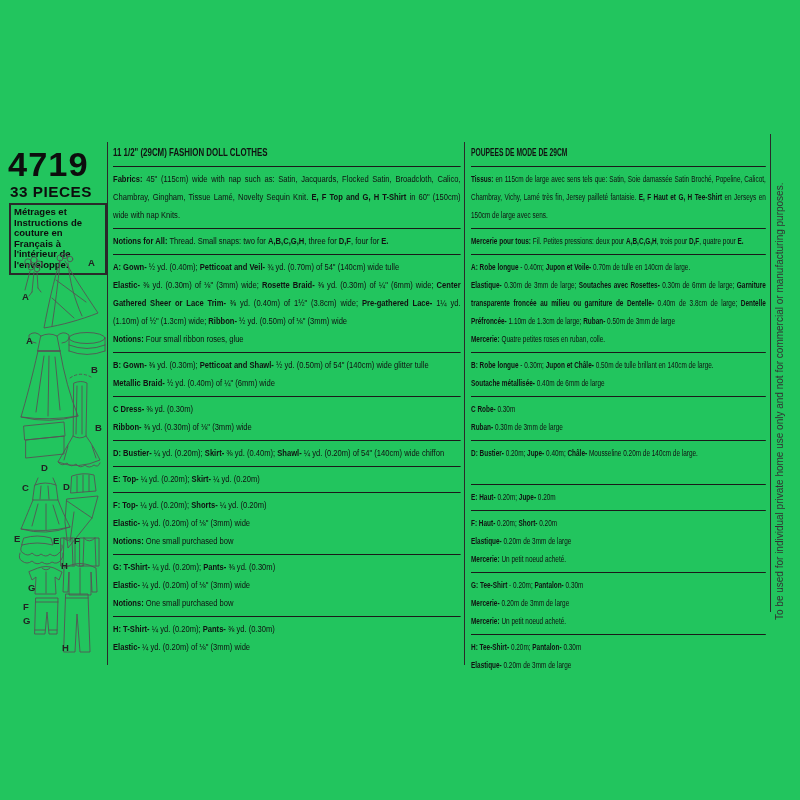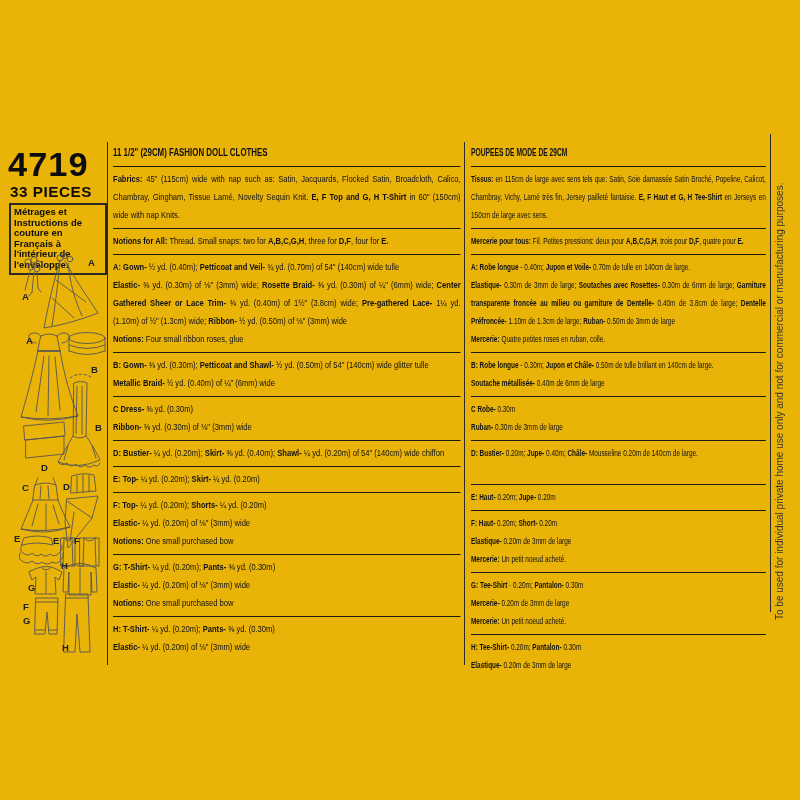--- a/index.html
+++ b/index.html
@@ -1,16 +1,16 @@
 <!DOCTYPE html>
 <html><head>
 <meta charset="utf-8">
 <style>
   html,body{margin:0;padding:0;background:#fff;}
-  #canvas{position:relative;width:800px;height:800px;background:#eab308;overflow:hidden;
+  #canvas{position:relative;width:800px;height:800px;background:#22c55e;overflow:hidden;
           font-family:"Liberation Sans",sans-serif;color:#111;}
   
   #pattern-number{position:absolute;left:8px;top:146px;font-size:33px;font-weight:bold;
                   letter-spacing:1px;transform:scaleX(1.04);transform-origin:0 0;color:#0d0d0d;}
   #pieces{position:absolute;left:10px;top:183px;font-size:15px;font-weight:bold;
           letter-spacing:.5px;transform:scaleX(1.02);transform-origin:0 0;color:#0d0d0d;}
   #french-note-box{position:absolute;left:9px;top:203px;width:88px;border:2px solid #2a2a2a;
                    padding:2px 3px;font-size:9.5px;font-weight:bold;line-height:10.6px;color:#0d0d0d;}
   
   .vline{position:absolute;width:1px;background:#2a2a2a;}

